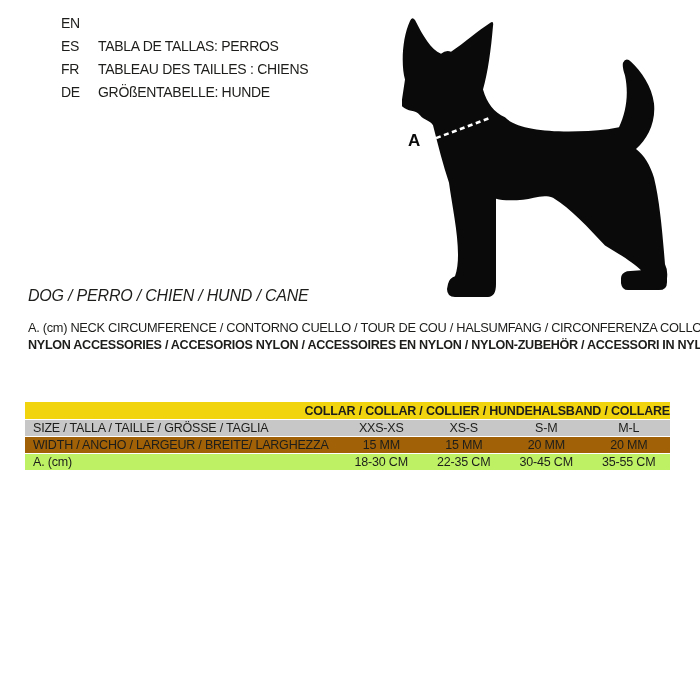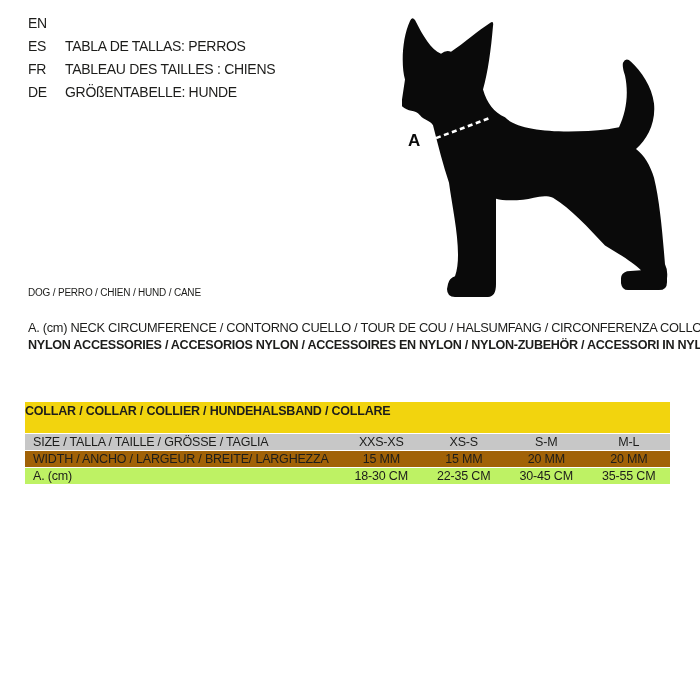--- a/index.html
+++ b/index.html
@@ -7,36 +7,36 @@
   body {
     background:#ffffff;
     font-family:"Liberation Sans", sans-serif;
     color:#1d1d1b;
     -webkit-font-smoothing:antialiased;
   }
   .canvas { position:relative; width:700px; height:700px; overflow:hidden; background:#fff; }
 
   
   .lang-list { position:absolute; left:28px; top:12px; font-size:14px; line-height:23px; letter-spacing:-0.3px; }
-  .lang-row { display:flex; white-space:nowrap; }
+  .lang-row { display:flex; white-space:nowrap;margin-left:33px; }
   .lang-code { width:37px; flex:0 0 37px; }
 
   
   .dog-figure { position:absolute; left:393px; top:14px; width:280px; height:288px; }
   .dog-figure svg { width:100%; height:100%; display:block; }
 
   
-  .species-line  { position:absolute; left:28px; top:287px; font-size:10px; letter-spacing:-0.2px; white-space:nowrap; }
+  .species-line  { position:absolute; left:28px; top:287px; font-size:16px; letter-spacing:-0.2px; white-space:nowrap;font-style:italic; }
   .measure-line  { position:absolute; left:28px; top:320px; font-size:12.8px; letter-spacing:-0.3px; white-space:nowrap; }
   .material-line { position:absolute; left:28px; top:338px; font-size:12.6px; font-weight:bold; letter-spacing:-0.3px; white-space:nowrap; }
 
   
   .size-table { position:absolute; left:25px; top:402px; width:645px; font-size:12.5px; letter-spacing:-0.2px; }
   .t-header {
-    height:32px; line-height:18px; text-align:left; font-weight:bold;
+    height:18px; line-height:18px; text-align:right; font-weight:bold;
     border-bottom:1px solid #fff;
   }
   .t-row { display:grid; grid-template-columns:315px 1fr 1fr 1fr 1fr; height:17px; line-height:16px; border-bottom:1px solid #fff; }
   .t-label { padding-left:8px; text-align:left; white-space:nowrap; }
   .t-cell  { text-align:center; white-space:nowrap; }
   .row-0 { background:#c7c7c7; }
   .row-1 { background:#a16207; }
   .row-2 { background:#bef264; }
 </style>
 </head>

